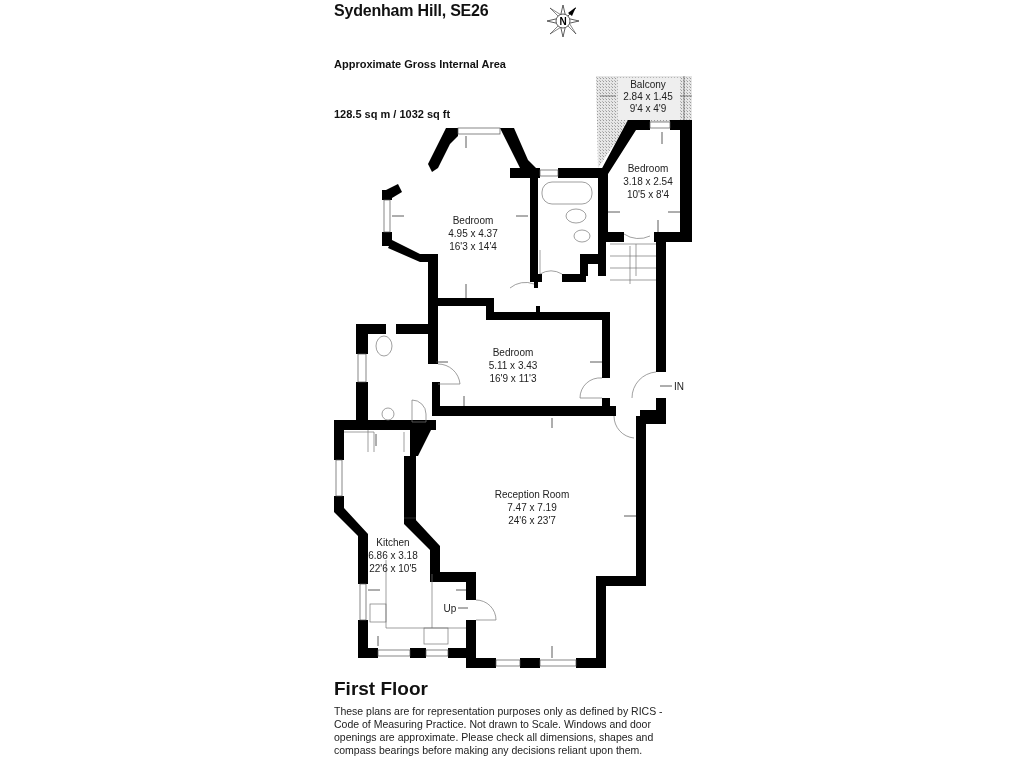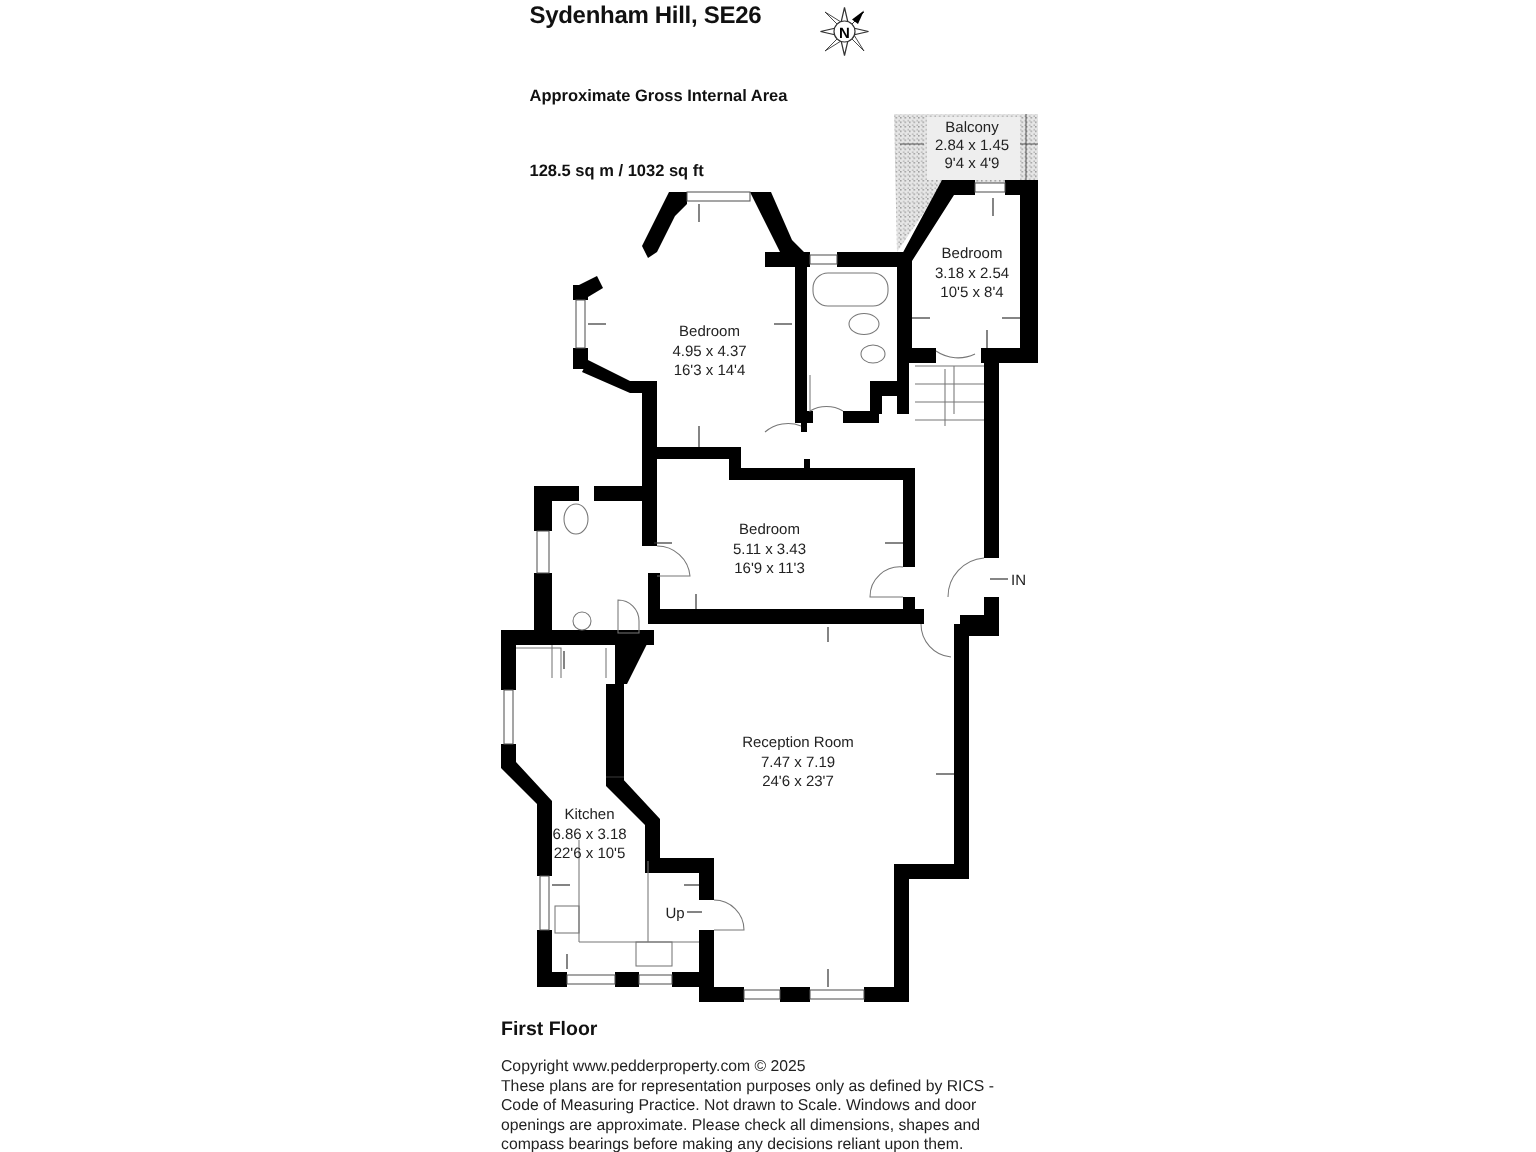--- a/index.html
+++ b/index.html
@@ -1,22 +1,22 @@
 <!DOCTYPE html>
 <html><head>
 <meta charset="utf-8">
 <style>
   html, body { margin: 0; padding: 0; background: #ffffff; }
   body { width: 1024px; height: 768px; position: relative; overflow: hidden; font-family: "Liberation Sans", sans-serif; color: #111; }
-  .header { position: absolute; left: 353px; top: 1px; }
+  .header { position: absolute; left: 334px; top: 1px; }
   .title { font-size: 16px; font-weight: bold; letter-spacing: -0.2px; line-height: 20px; }
   .subtitle { font-size: 11px; font-weight: bold; line-height: 14px; margin-top: 36px; }
   .compass { position: absolute; left: 546px; top: 4px; width: 34px; height: 34px; }
   .plan { position: absolute; left: 0; top: 0; width: 1024px; height: 768px; }
-  .floor-label { position: absolute; left: 334px; top: 678px; font-size: 13px; font-weight: bold; }
+  .floor-label { position: absolute; left: 334px; top: 678px; font-size: 19px; font-weight: bold; }
   .footer { position: absolute; left: 334px; top: 705px; font-size: 10.5px; line-height: 13px; width: 340px; color: #222; }
   .room-label { font-family: "Liberation Sans", sans-serif; font-size: 10px; fill: #222; text-anchor: middle; }
 </style>
 </head>
 <body>
 
 <div class="header">
   <div class="title">Sydenham Hill, SE26</div>
   <div class="subtitle">Approximate Gross Internal Area</div>
   <div class="subtitle">128.5 sq m / 1032 sq ft</div>
@@ -215,15 +215,14 @@
   </g>
   <g>
     <text class="room-label" x="450" y="612">Up</text>
     <line x1="458" y1="608" x2="468" y2="608" stroke="#333" stroke-width="0.8"></line>
   </g>
 </svg>
 
 <div class="floor-label">First Floor</div>
 
 <div class="footer">
-  <div>Copyright www.pedderproperty.com © 2025</div>
   <div>These plans are for representation purposes only as defined by RICS - Code of Measuring Practice. Not drawn to Scale. Windows and door openings are approximate. Please check all dimensions, shapes and compass bearings before making any decisions reliant upon them.</div>
 </div>
 
 </body></html>

